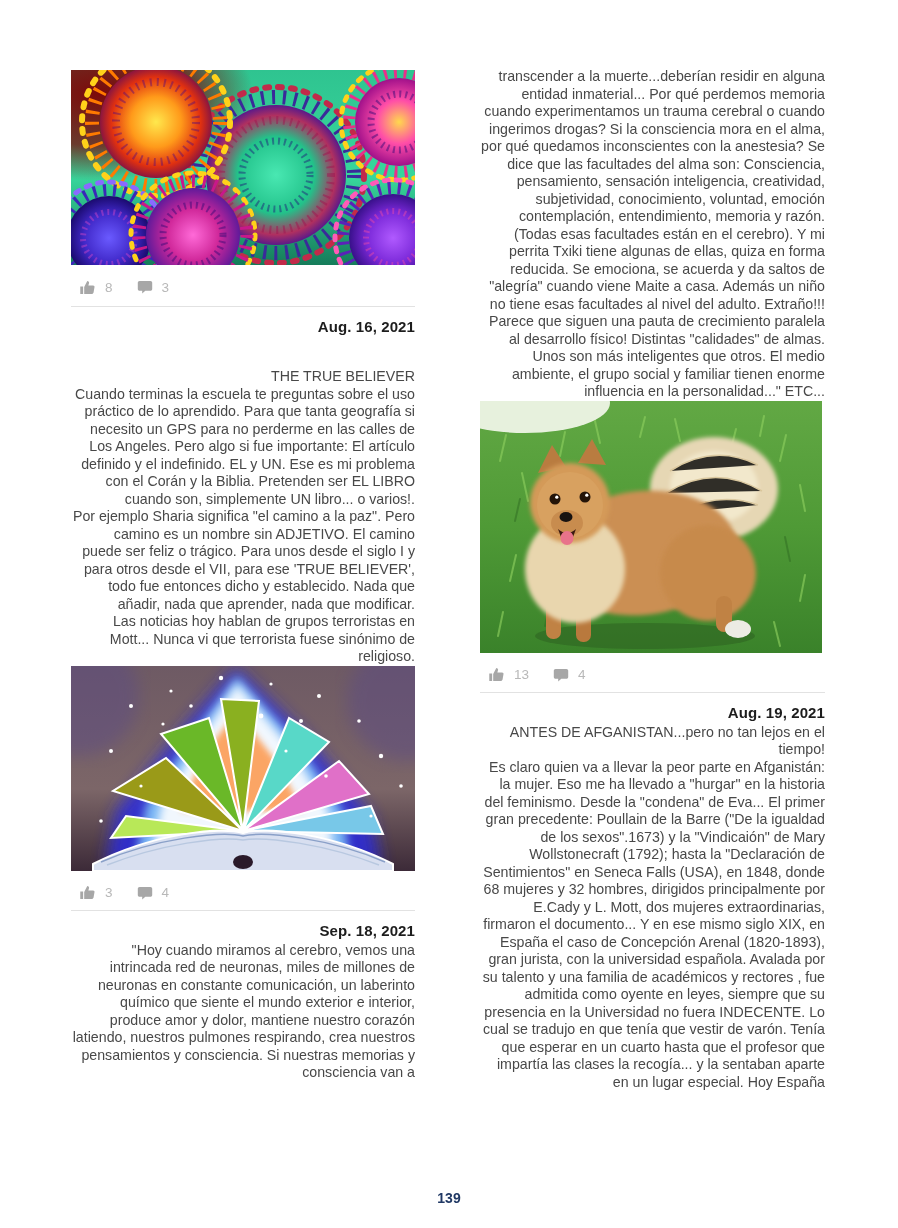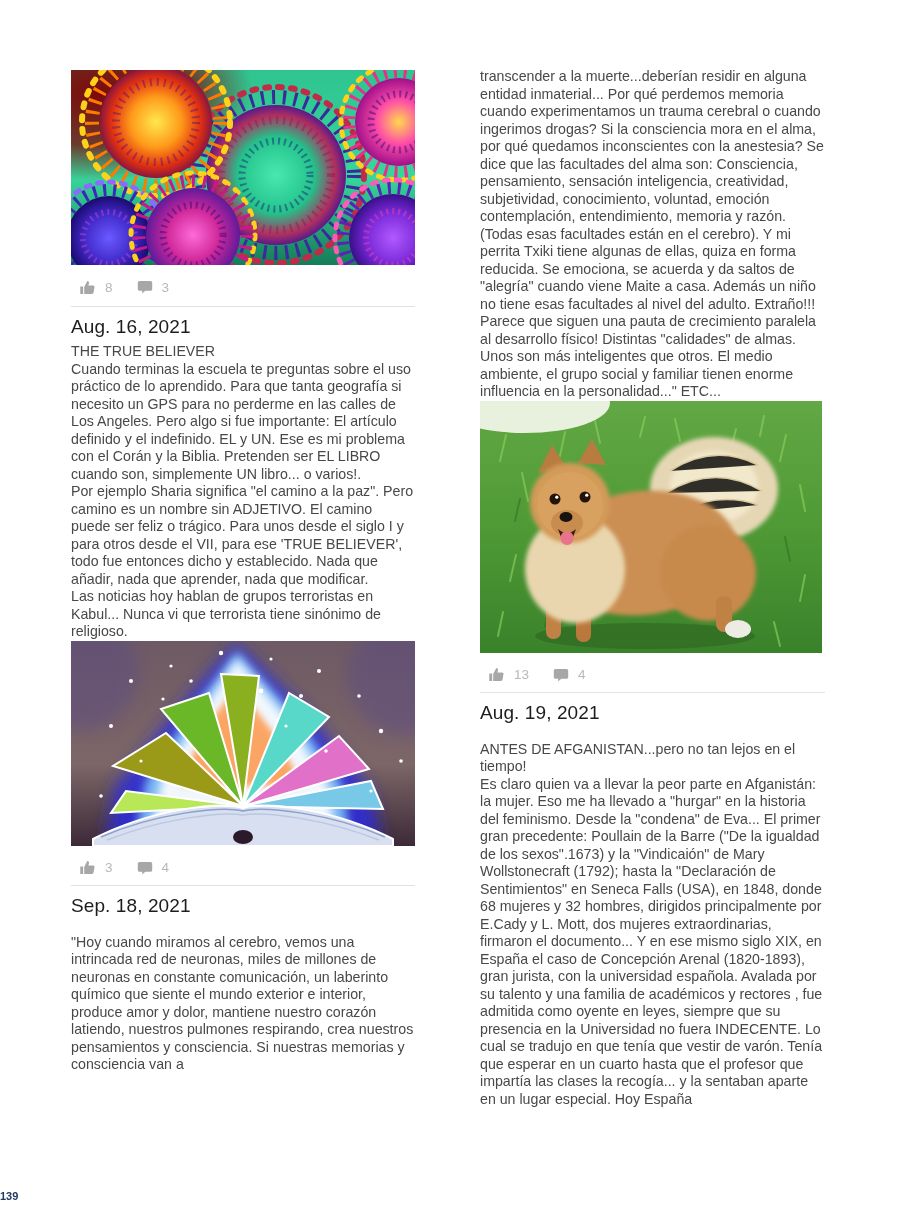--- a/index.html
+++ b/index.html
@@ -1,48 +1,48 @@
 <!DOCTYPE html>
 <html><head>
 <meta charset="utf-8">
 <style>
   html,body{margin:0;padding:0;background:#ffffff;}
   .page{
     position:relative;width:898px;height:1228px;background:#ffffff;
     font-family:"Liberation Sans",sans-serif;overflow:hidden;
   }
-  .col{position:absolute;}
+  .col{position:absolute;text-align:right;}
   .col-left{left:71px;top:70px;width:344px;}
   .col-right{left:480px;top:68px;width:345px;}
   figure.artwork{margin:0;padding:0;line-height:0;}
   figure.artwork svg{display:block;}
   .stats{
     display:flex;align-items:center;margin-top:13px;height:18px;
     padding-left:8px;font-size:13.5px;color:#b8b8b8;
   }
   .stats .icon{display:inline-flex;line-height:0;}
   .stats .count{margin-left:9px;}
   .stats .icon.second{margin-left:24px;}
   .divider{border:none;border-top:1px solid #e2e2e2;margin:10px 0 0 0;height:0;}
   .date{
-    margin:12px 0 0 0;font-size:19px;font-weight:400;color:#1d1d1d;
+    margin:12px 0 0 0;font-size:15px;font-weight:700;color:#1d1d1d;
     line-height:16px;letter-spacing:.1px;
   }
   .body{
-    margin-top:8px;font-size:14.2px;line-height:17.5px;color:#484848;
+    margin-top:33px;font-size:14.2px;line-height:17.5px;color:#484848;
   }
   .body.cont{margin-top:0;}
-  .body.after-date{margin-top:20px;}
+  .body.after-date{margin-top:3px;}
   .body p{margin:0;}
   .mt8{margin-top:9px;}
   .mt12{margin-top:12px;}
   .divider.tight{margin-top:8px;}
   .page-num{
-    position:absolute;top:1190px;left:0;width:100%;text-align:left;
-    font-size:11px;font-weight:700;color:#203864;
+    position:absolute;top:1190px;left:0;width:100%;text-align:center;
+    font-size:14px;font-weight:700;color:#203864;
   }
 </style>
 </head>
 <body>
 
 <div class="page">
 
   <div class="col col-left">
 
     <figure class="artwork" role="img" aria-label="Psychedelic coronavirus artwork">
@@ -153,21 +153,21 @@
       </span>
       <span class="count">3</span>
     </div>
     <hr class="divider">
 
     <h3 class="date">Aug. 16, 2021</h3>
     <div class="body">
       <p>THE TRUE BELIEVER</p>
       <p>Cuando terminas la escuela te preguntas sobre el uso práctico de lo aprendido. Para que tanta geografía si necesito un GPS para no perderme en las calles de Los Angeles. Pero algo si fue importante: El artículo definido y el indefinido. EL y UN. Ese es mi problema con el Corán y la Biblia. Pretenden ser EL LIBRO cuando son, simplemente UN libro... o varios!.</p>
       <p>Por ejemplo Sharia significa "el camino a la paz". Pero camino es un nombre sin ADJETIVO. El camino puede ser feliz o trágico. Para unos desde el siglo I y para otros desde el VII, para ese 'TRUE BELIEVER', todo fue entonces dicho y establecido. Nada que añadir, nada que aprender, nada que modificar.</p>
-      <p>Las noticias hoy hablan de grupos terroristas en Kabul... Nunca vi que terrorista tiene sinónimo de religioso.</p>
+      <p>Las noticias hoy hablan de grupos terroristas en Mott... Nunca vi que terrorista fuese sinónimo de religioso.</p>
     </div>
 
     <figure class="artwork mt8" role="img" aria-label="Psychedelic glowing open book artwork">
       <svg width="344" height="205" viewBox="0 0 344 205">
         <defs>
           <linearGradient id="bbg" x1="0" y1="0" x2="0" y2="1">
             <stop offset="0" stop-color="#6e5a64"></stop>
               <stop offset=".6" stop-color="#7c6668"></stop>
               <stop offset="1" stop-color="#3c2a38"></stop>
           </linearGradient>

